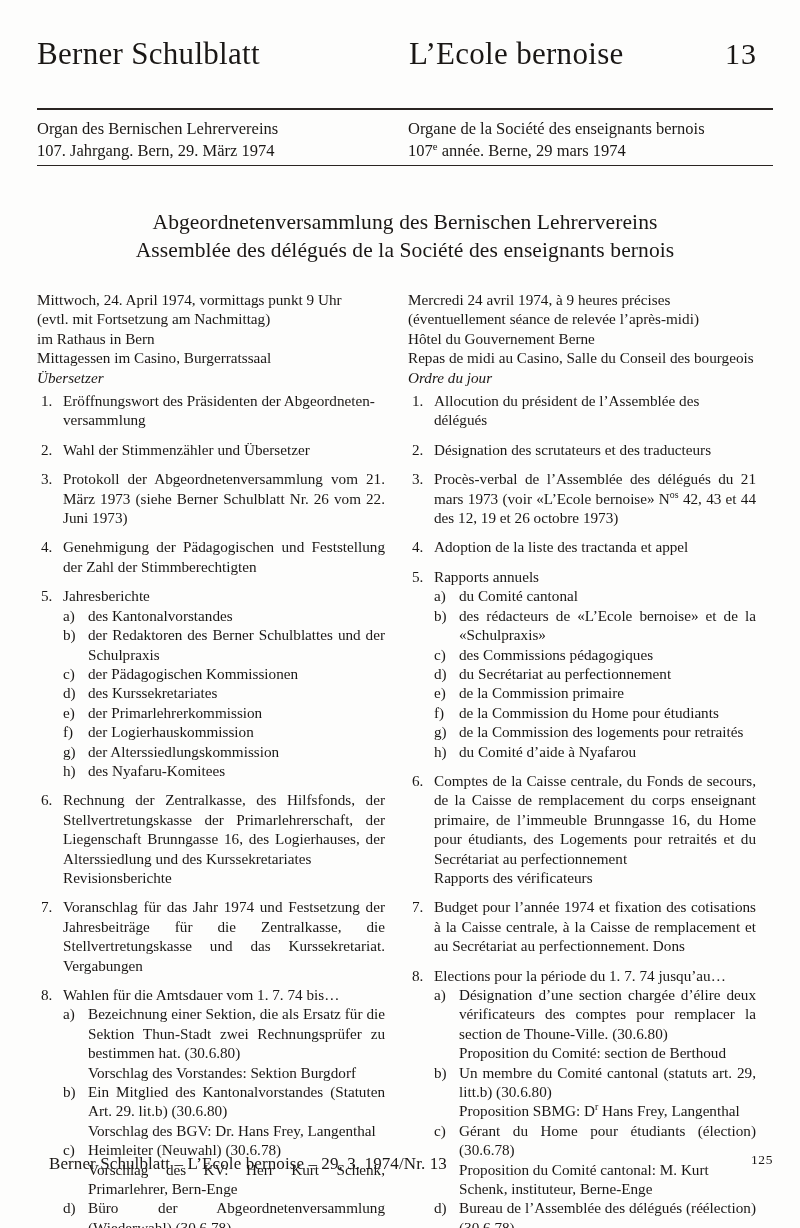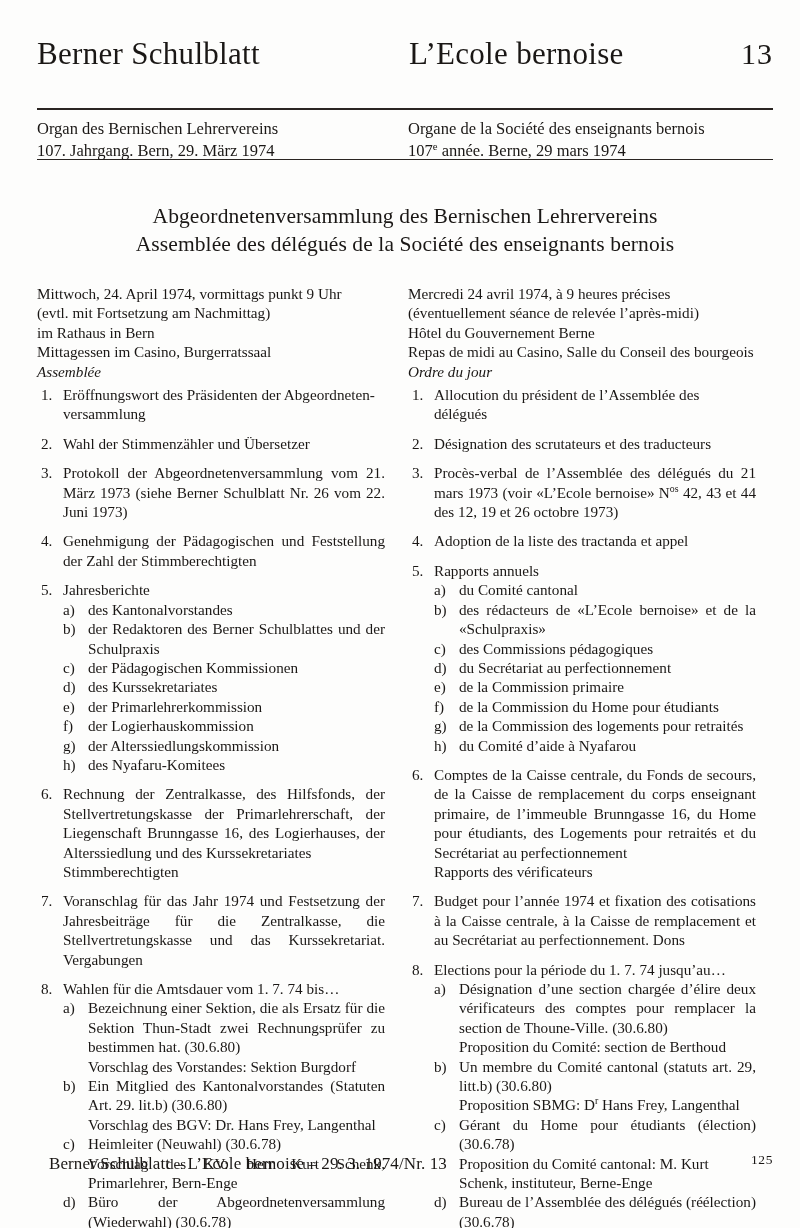--- a/index.html
+++ b/index.html
@@ -46,39 +46,39 @@
   .mast-right {
     position: absolute;
     left: 372px;
     top: 0;
     font-size: 31px;
     letter-spacing: 0.3px;
     white-space: nowrap;
   }
   .mast-num {
     position: absolute;
-    right: 0;
+    right: 16px;
     top: 1px;
     font-size: 30px;
     letter-spacing: 1px;
   }
   .rule-thick {
     height: 0;
     border-top: 2px solid #2a2522;
     width: 736px;
   }
   .rule-thin {
     height: 0;
     border-top: 1.6px solid #2a2522;
     width: 736px;
   }
   .subhead {
     position: relative;
     height: 48px;
-    padding-top: 1px;
+    padding-top: 7px;
   }
   .subhead-col {
     position: absolute;
     font-size: 16.5px;
     line-height: 22px;
   }
   .subhead-col.l { left: 0; top: 8px; }
   .subhead-col.r { left: 371px; top: 8px; }
 
   
@@ -229,21 +229,21 @@
     <div class="columns">
 
       <div class="col left">
         <div class="meta-block">
           <div class="meta-line">Mittwoch, 24. April 1974, vormittags punkt 9 Uhr</div>
           <div class="meta-line">(evtl. mit Fortsetzung am Nachmittag)</div>
           <div class="meta-line">im Rathaus in Bern</div>
           <div class="meta-line">Mittagessen im Casino, Burgerratssaal</div>
         </div>
 
-        <div class="sec-label">Assemblée</div>
+        <div class="sec-label">Übersetzer</div>
 
         <ol class="agenda">
 
           <li>
             <span class="num">1.</span>
             <span class="item-text nohyph">Eröffnungswort des Präsidenten der Abgeordneten-versammlung</span>
           </li>
 
           <li>
             <span class="num">2.</span>
@@ -271,21 +271,21 @@
               <li><span class="slab">e)</span><span class="nohyph">der Primarlehrerkommission</span></li>
               <li><span class="slab">f)</span><span class="nohyph">der Logierhauskommission</span></li>
               <li><span class="slab">g)</span><span class="nohyph">der Alterssiedlungskommission</span></li>
               <li><span class="slab">h)</span><span class="nohyph">des Nyafaru-Komitees</span></li>
             </ul>
           </li>
 
           <li>
             <span class="num">6.</span>
             <span class="item-text">Rechnung der Zentralkasse, des Hilfsfonds, der Stellvertretungskasse der Primarlehrerschaft, der Liegenschaft Brunngasse 16, des Logierhauses, der Alterssiedlung und des Kurssekretariates</span>
-            <span class="cont nohyph">Stimmberechtigten</span>
+            <span class="cont nohyph">Revisionsberichte</span>
           </li>
 
           <li>
             <span class="num">7.</span>
             <span class="item-text">Voranschlag für das Jahr 1974 und Festsetzung der Jahresbeiträge für die Zentralkasse, die Stellvertretungskasse und das Kurssekretariat. Vergabungen</span>
           </li>
 
           <li>
             <span class="num">8.</span>
             <span class="item-text nohyph">Wahlen für die Amtsdauer vom 1. 7. 74 bis…</span>

